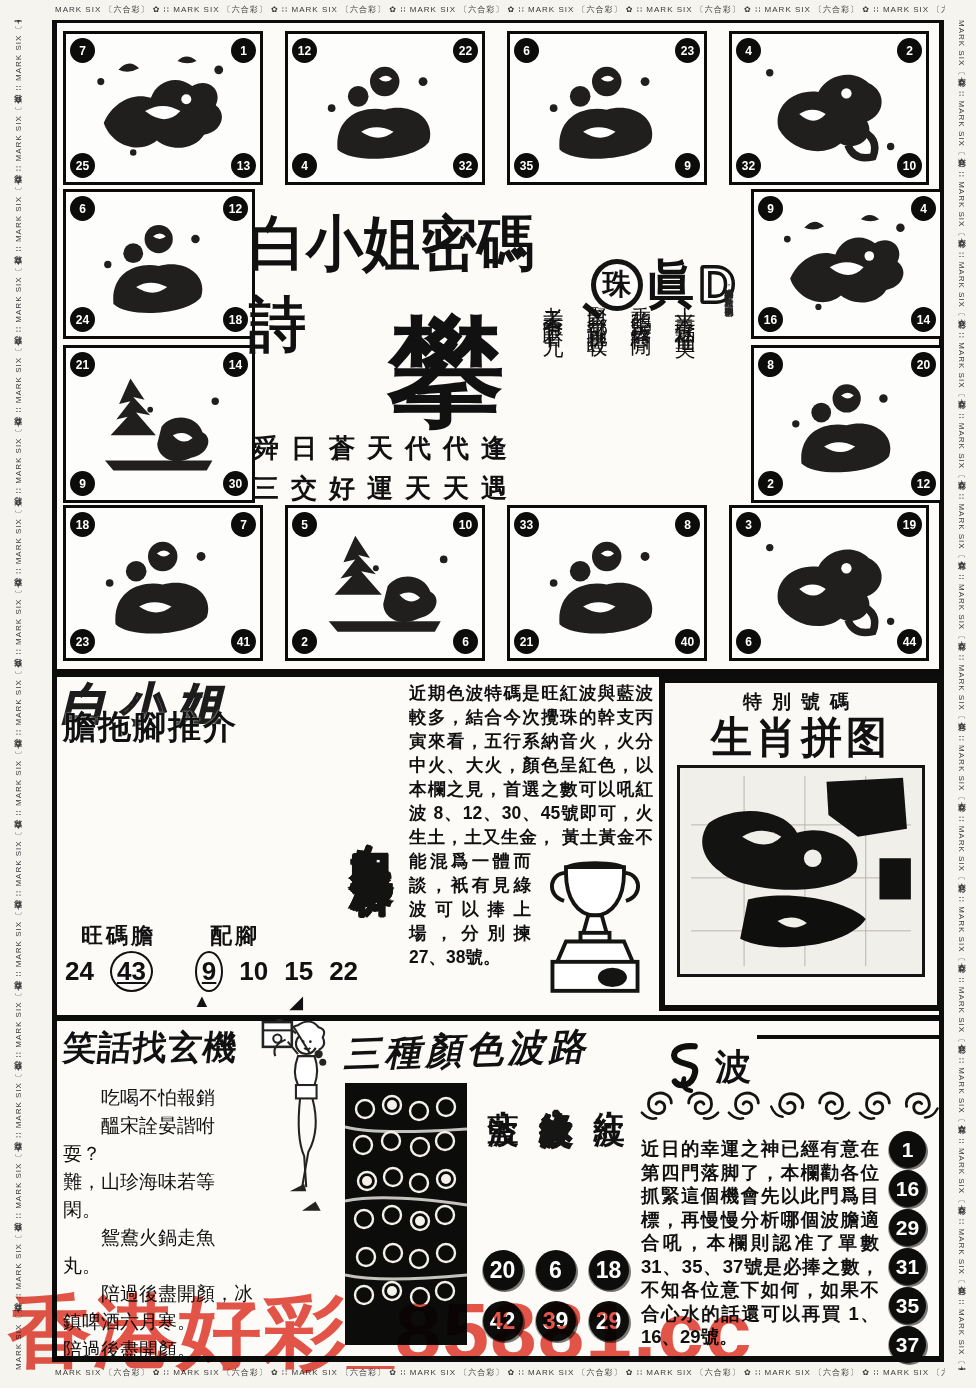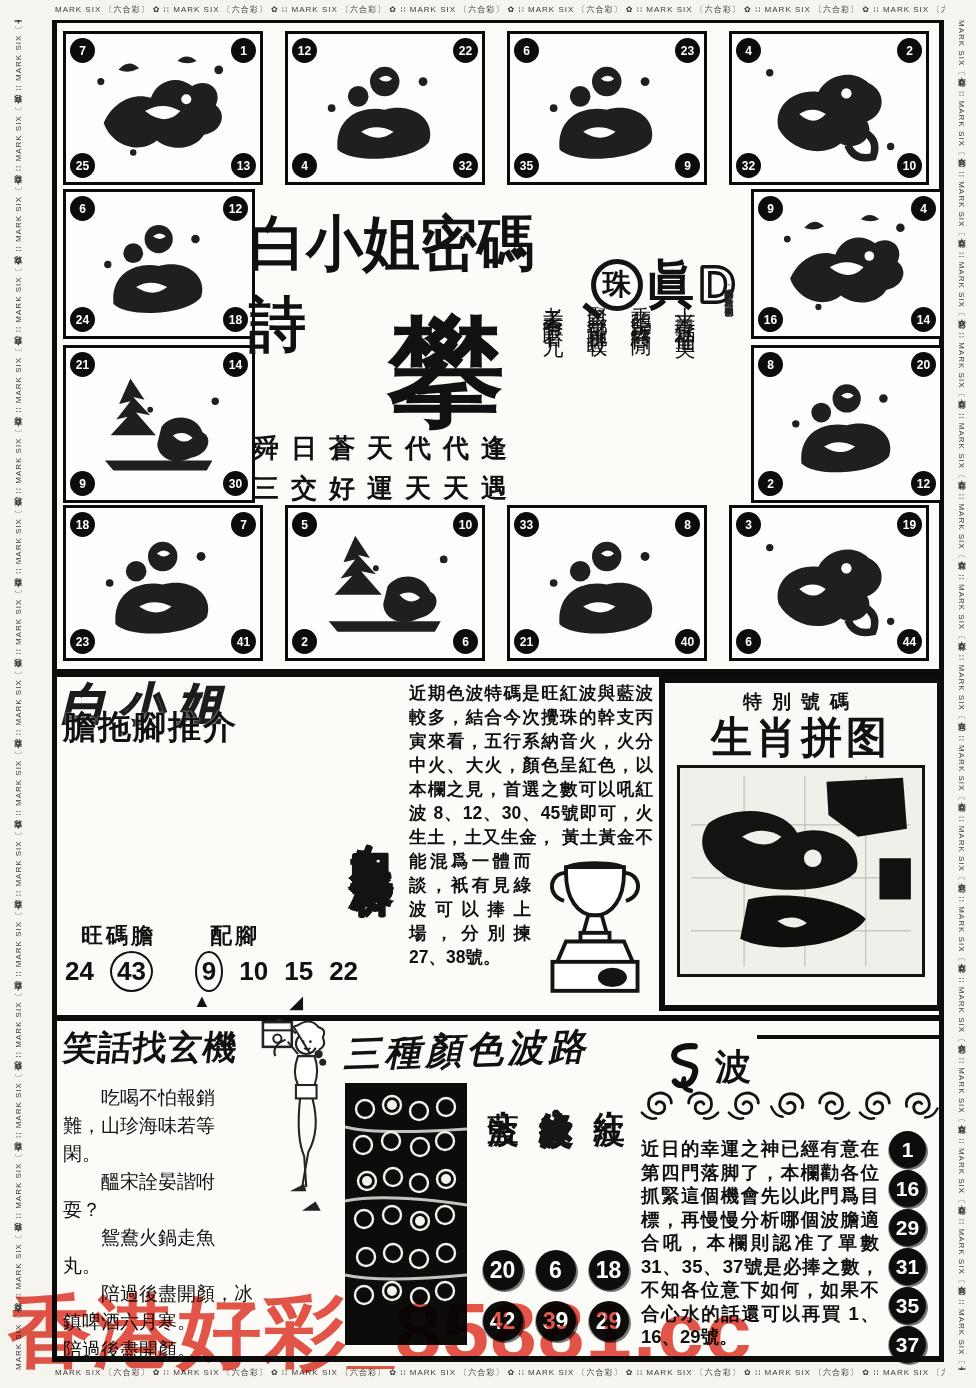--- a/index.html
+++ b/index.html
@@ -52,21 +52,21 @@
   #dantuo .bgtitle { position:absolute; left:2px; top:-4px; font-size:44px; font-weight:900; letter-spacing:14px;
                      color:transparent; -webkit-text-stroke:2px #1c1c1c; transform:skewX(-14deg); white-space:nowrap; }
   #dantuo .title { position:absolute; left:0; top:26px; font-size:33px; font-weight:900; letter-spacing:2px;
                    text-shadow:0 0 2px #fff; }
   #dantuo .body { position:absolute; left:0; top:64px; width:276px; font-size:17.5px; line-height:19.8px;
                   text-align:justify; font-weight:600; }
   .sublabel { font-size:22px; font-weight:900; letter-spacing:3px; }
   #dantuo .labels { position:absolute; top:242px; left:2px; display:flex; gap:54px;margin-left:16px; }
   #dantuo .nums { position:absolute; top:272px; left:2px; display:flex; gap:16px; align-items:center; }
   .num { font-size:26px; font-weight:bold; font-family:"Liberation Sans",sans-serif; }
-  .num.ring { border:2.5px solid #111; border-radius:50%; padding:3px 5px; }
+  .num.ring { border:2.5px solid #111; border-radius:50%; padding:3px 5px;text-decoration:underline; }
   #dantuo .marks { position:absolute; top:312px; left:0; width:100%; display:flex; justify-content:space-between; padding:0 36px 0 130px; font-size:18px; }
 
   
   #sebo-title { left:284px; top:660px; width:62px; height:296px; writing-mode:vertical-rl; text-align:center;
                 font-size:41px; font-weight:900; line-height:62px; letter-spacing:6px;
                 color:#fff; -webkit-text-stroke:2.4px #131312;
                 text-shadow:1.5px 0 #131312,-1.5px 0 #131312,0 1.5px #131312,0 -1.5px #131312; }
   #sebo { left:352px; top:658px; width:244px; height:328px; font-size:17.5px; line-height:24px; font-weight:600; text-align:justify; }
   #sebo .trophy { float:right; width:116px; height:150px; margin:4px 0 0 6px; shape-outside:inset(0); }
 
@@ -388,22 +388,22 @@
         <path d="M40 36 q-6 16 0 28 h16 q5 -14 0 -28 Z" fill="#fff"></path>
         <rect x="38" y="64" width="20" height="13" fill="#fff"></rect>
         <path d="M42 77 q-4 38 4 56 l2 30"></path>
         <path d="M54 77 q8 30 -4 52 l-6 34"></path>
         <path d="M46 160 l-14 7 h16 Z" fill="#232322" stroke="none"></path>
         <path d="M44 186 h18 l-5 -9 Z" fill="#232322" stroke="none"></path>
       </svg>
     </div>
     <div class="lines" id="joke-lines">
         <div class="narrow indent">吃喝不怕報銷</div>
+        <div class="narrow indent">醞宋詮晏諧咐耍？</div>
         <div class="narrow">難，山珍海味若等閑。</div>
-        <div class="narrow indent">醞宋詮晏諧咐耍？</div>
         <div class="narrow indent">鴛鴦火鍋走魚</div>
         <div>丸。</div>
         <div class="indent">陪過後盡開顏，冰</div>
         <div>鎮啤酒六月寒。</div>
         <div>陪過後盡開顏。</div>
       </div>
   </div>
 
   <div id="waves">
     <div class="title">三種顏色波路</div>

